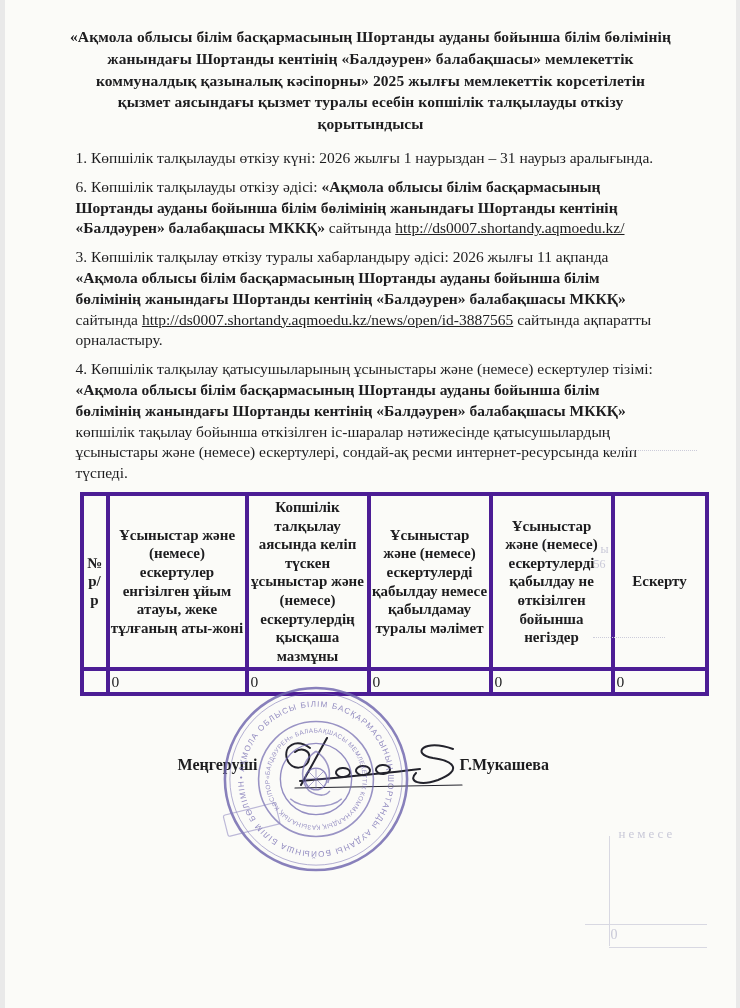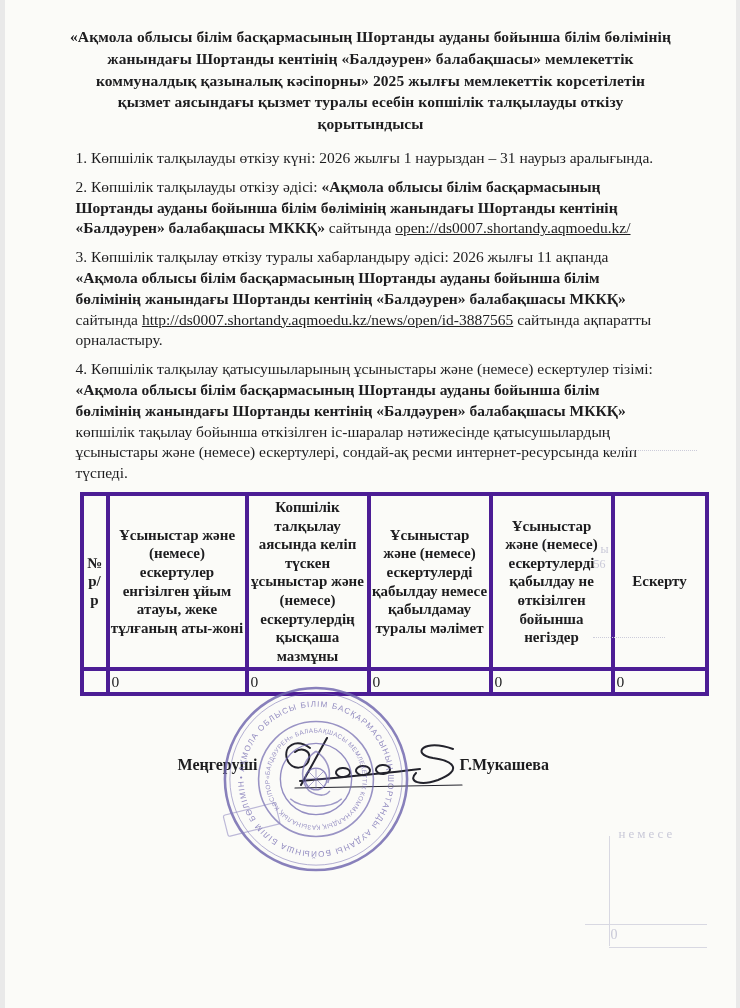--- a/index.html
+++ b/index.html
@@ -52,21 +52,21 @@
 <body>
 
 <div class="page">
 
   <div class="content">
 
     <div class="doc-title">«Ақмола облысы білім басқармасының Шортанды ауданы бойынша білім бөлімінің жанындағы Шортанды кентінің «Балдәурен» балабақшасы» мемлекеттік коммуналдық қазыналық кәсіпорны»  2025 жылғы мемлекеттік корсетілетін қызмет аясындағы қызмет туралы есебін копшілік талқылауды откізу қорытындысы</div>
 
     <p class="body"><span>1. Көпшілік талқылауды өткізу күні: 2026 жылғы 1 наурыздан – 31 наурыз аралығында.</span></p>
 
-    <p class="body"><span>2. Көпшілік талқылауды откізу әдісі: </span><span class="b">«Ақмола облысы білім басқармасының Шортанды ауданы бойынша білім бөлімінің жанындағы Шортанды кентінің «Балдәурен» балабақшасы МККҚ»</span><span> сайтында </span><span class="u">open://ds0007.shortandy.aqmoedu.kz/</span></p>
+    <p class="body"><span>6. Көпшілік талқылауды откізу әдісі: </span><span class="b">«Ақмола облысы білім басқармасының Шортанды ауданы бойынша білім бөлімінің жанындағы Шортанды кентінің «Балдәурен» балабақшасы МККҚ»</span><span> сайтында </span><span class="u">http://ds0007.shortandy.aqmoedu.kz/</span></p>
 
     <p class="body"><span>3. Көпшілік талқылау өткізу туралы хабарландыру әдісі: 2026 жылғы 11 ақпанда </span><span class="b">«Ақмола облысы білім басқармасының Шортанды ауданы бойынша білім бөлімінің жанындағы Шортанды кентінің «Балдәурен» балабақшасы МККҚ»</span><span> сайтында </span><span class="u">http://ds0007.shortandy.aqmoedu.kz/news/open/id-3887565</span><span> сайтында ақпаратты орналастыру.</span></p>
 
     <p class="body"><span>4. Көпшілік талқылау қатысушыларының ұсыныстары және (немесе) ескертулер тізімі: </span><span class="b">«Ақмола облысы білім басқармасының Шортанды ауданы бойынша білім бөлімінің жанындағы Шортанды кентінің «Балдәурен» балабақшасы МККҚ»</span><span> көпшілік тақылау бойынша өткізілген іс-шаралар нәтижесінде қатысушылардың ұсыныстары және (немесе) ескертулері, сондай-ақ ресми интернет-ресурсында келіп түспеді.</span></p>
 
     <table class="report">
       <colgroup>
         <col style="width:26px">
           <col style="width:139px">
           <col style="width:122px">

